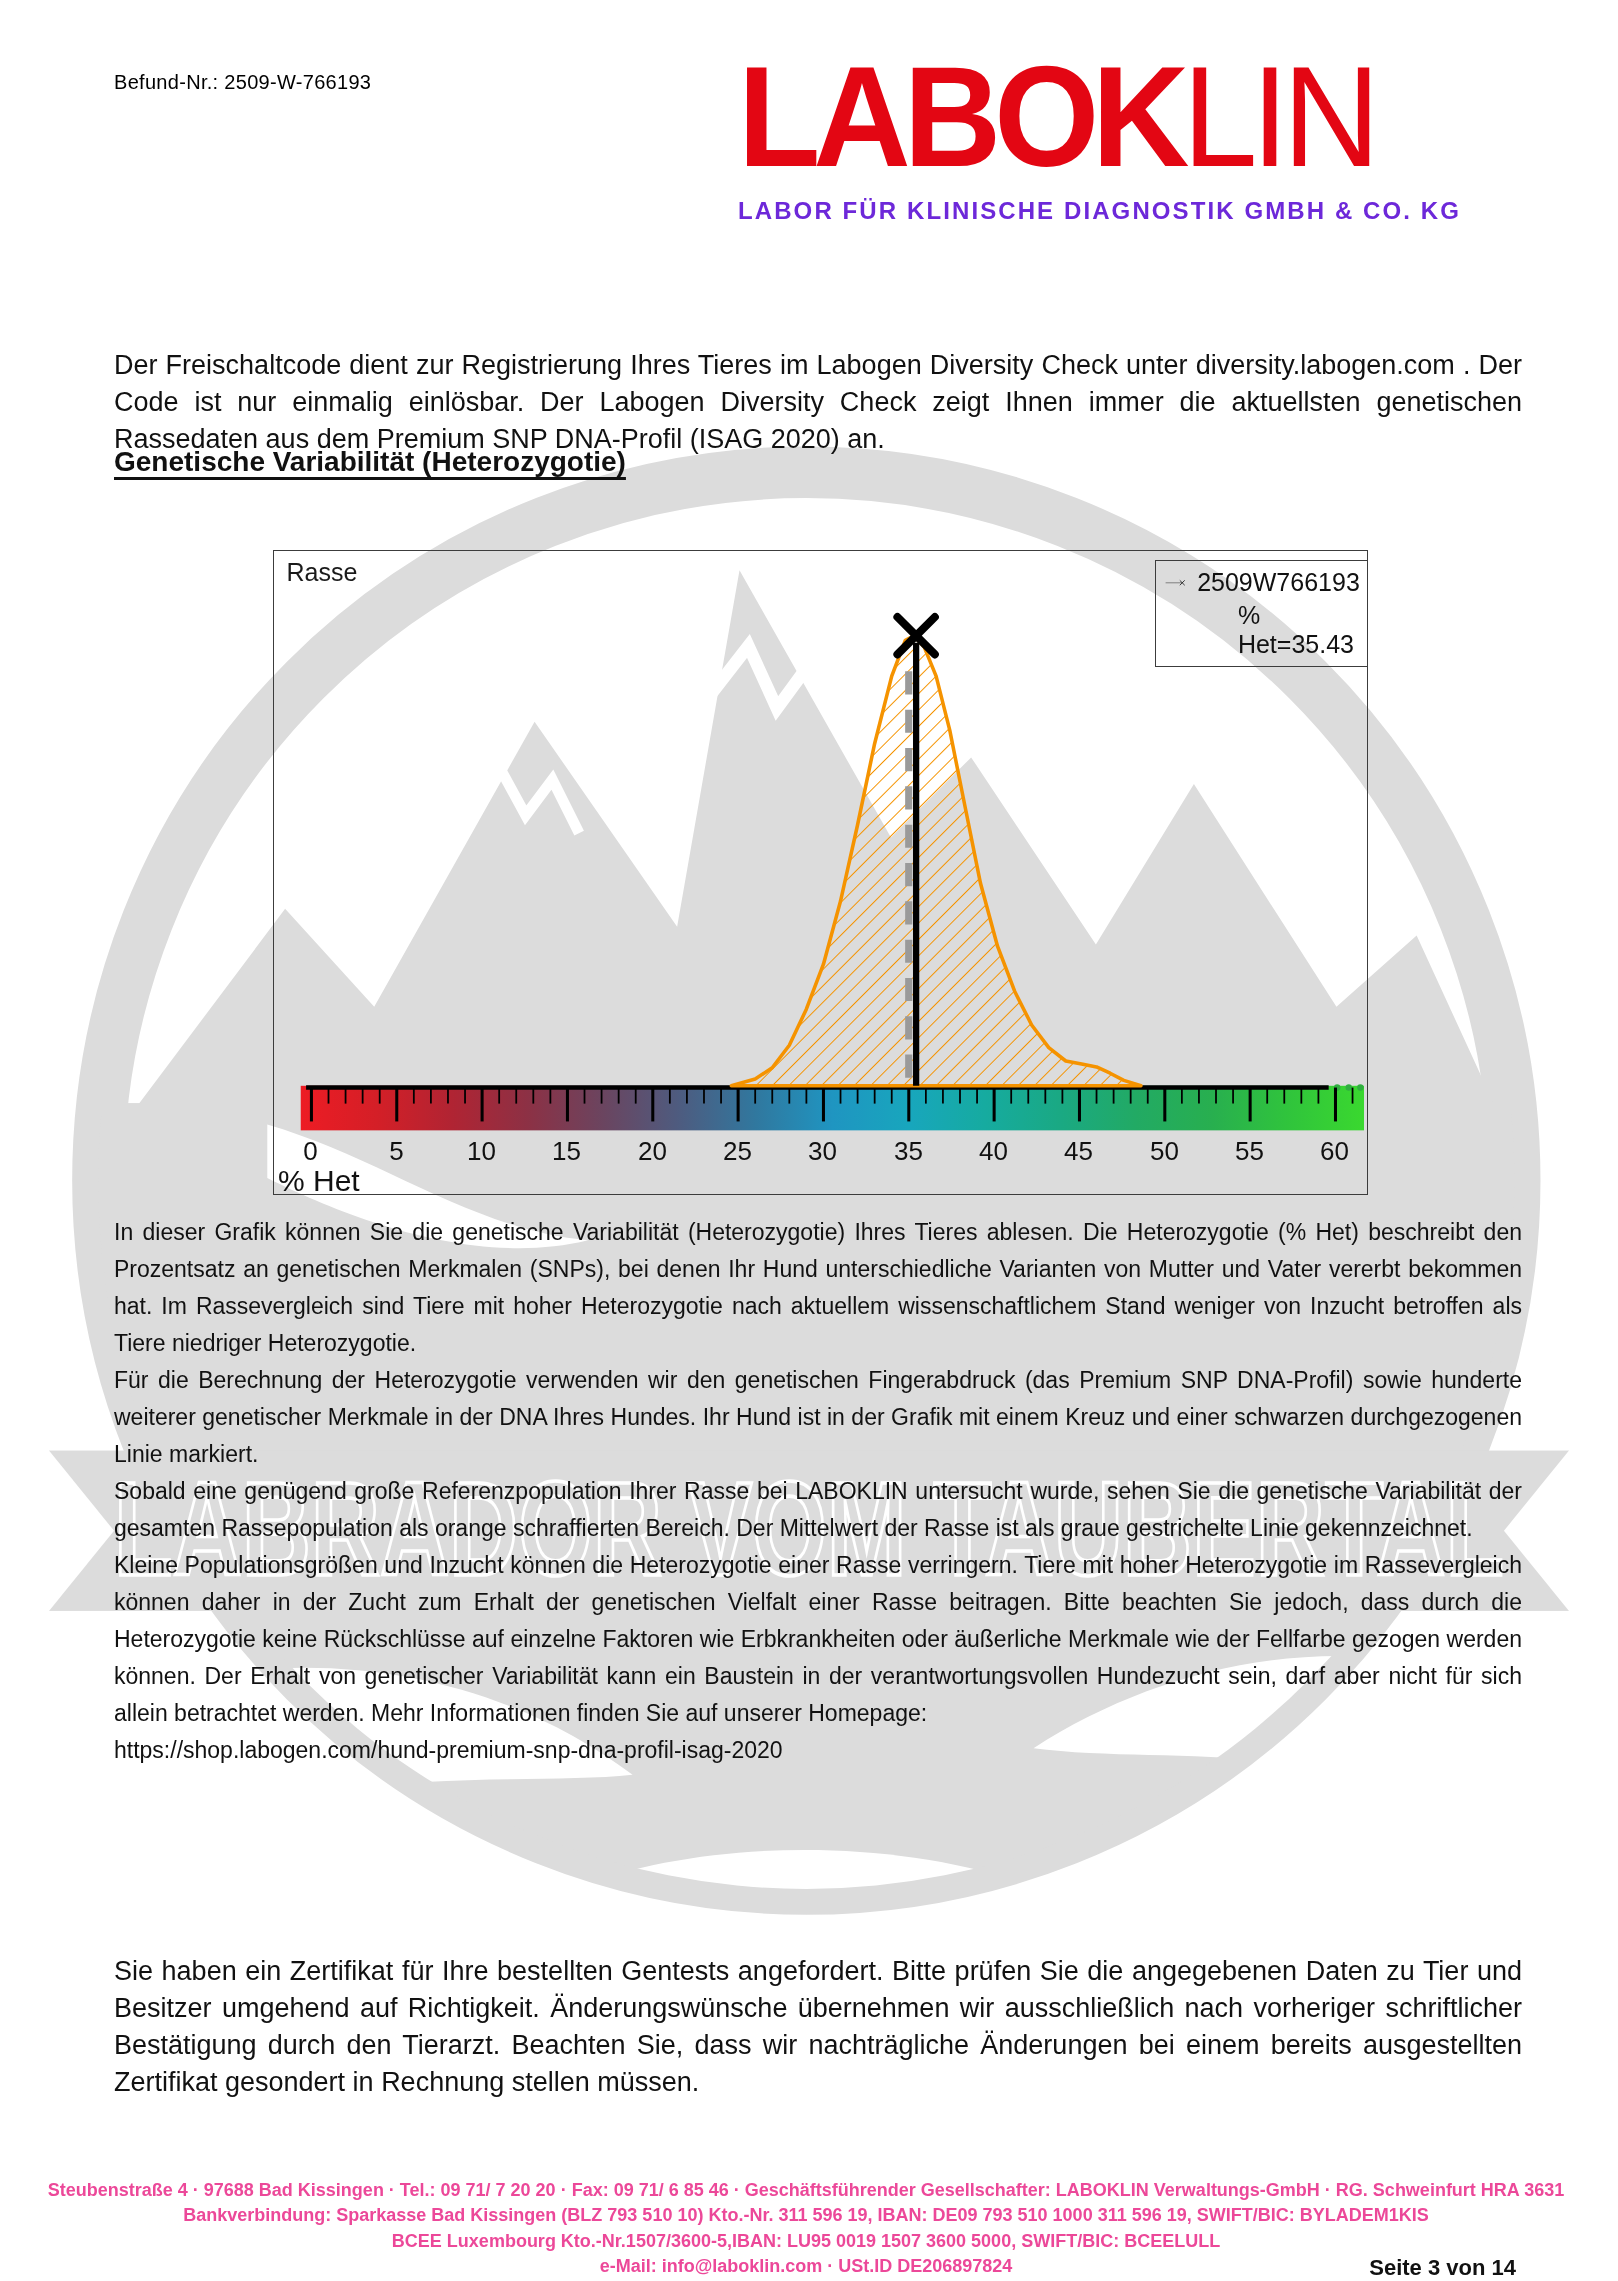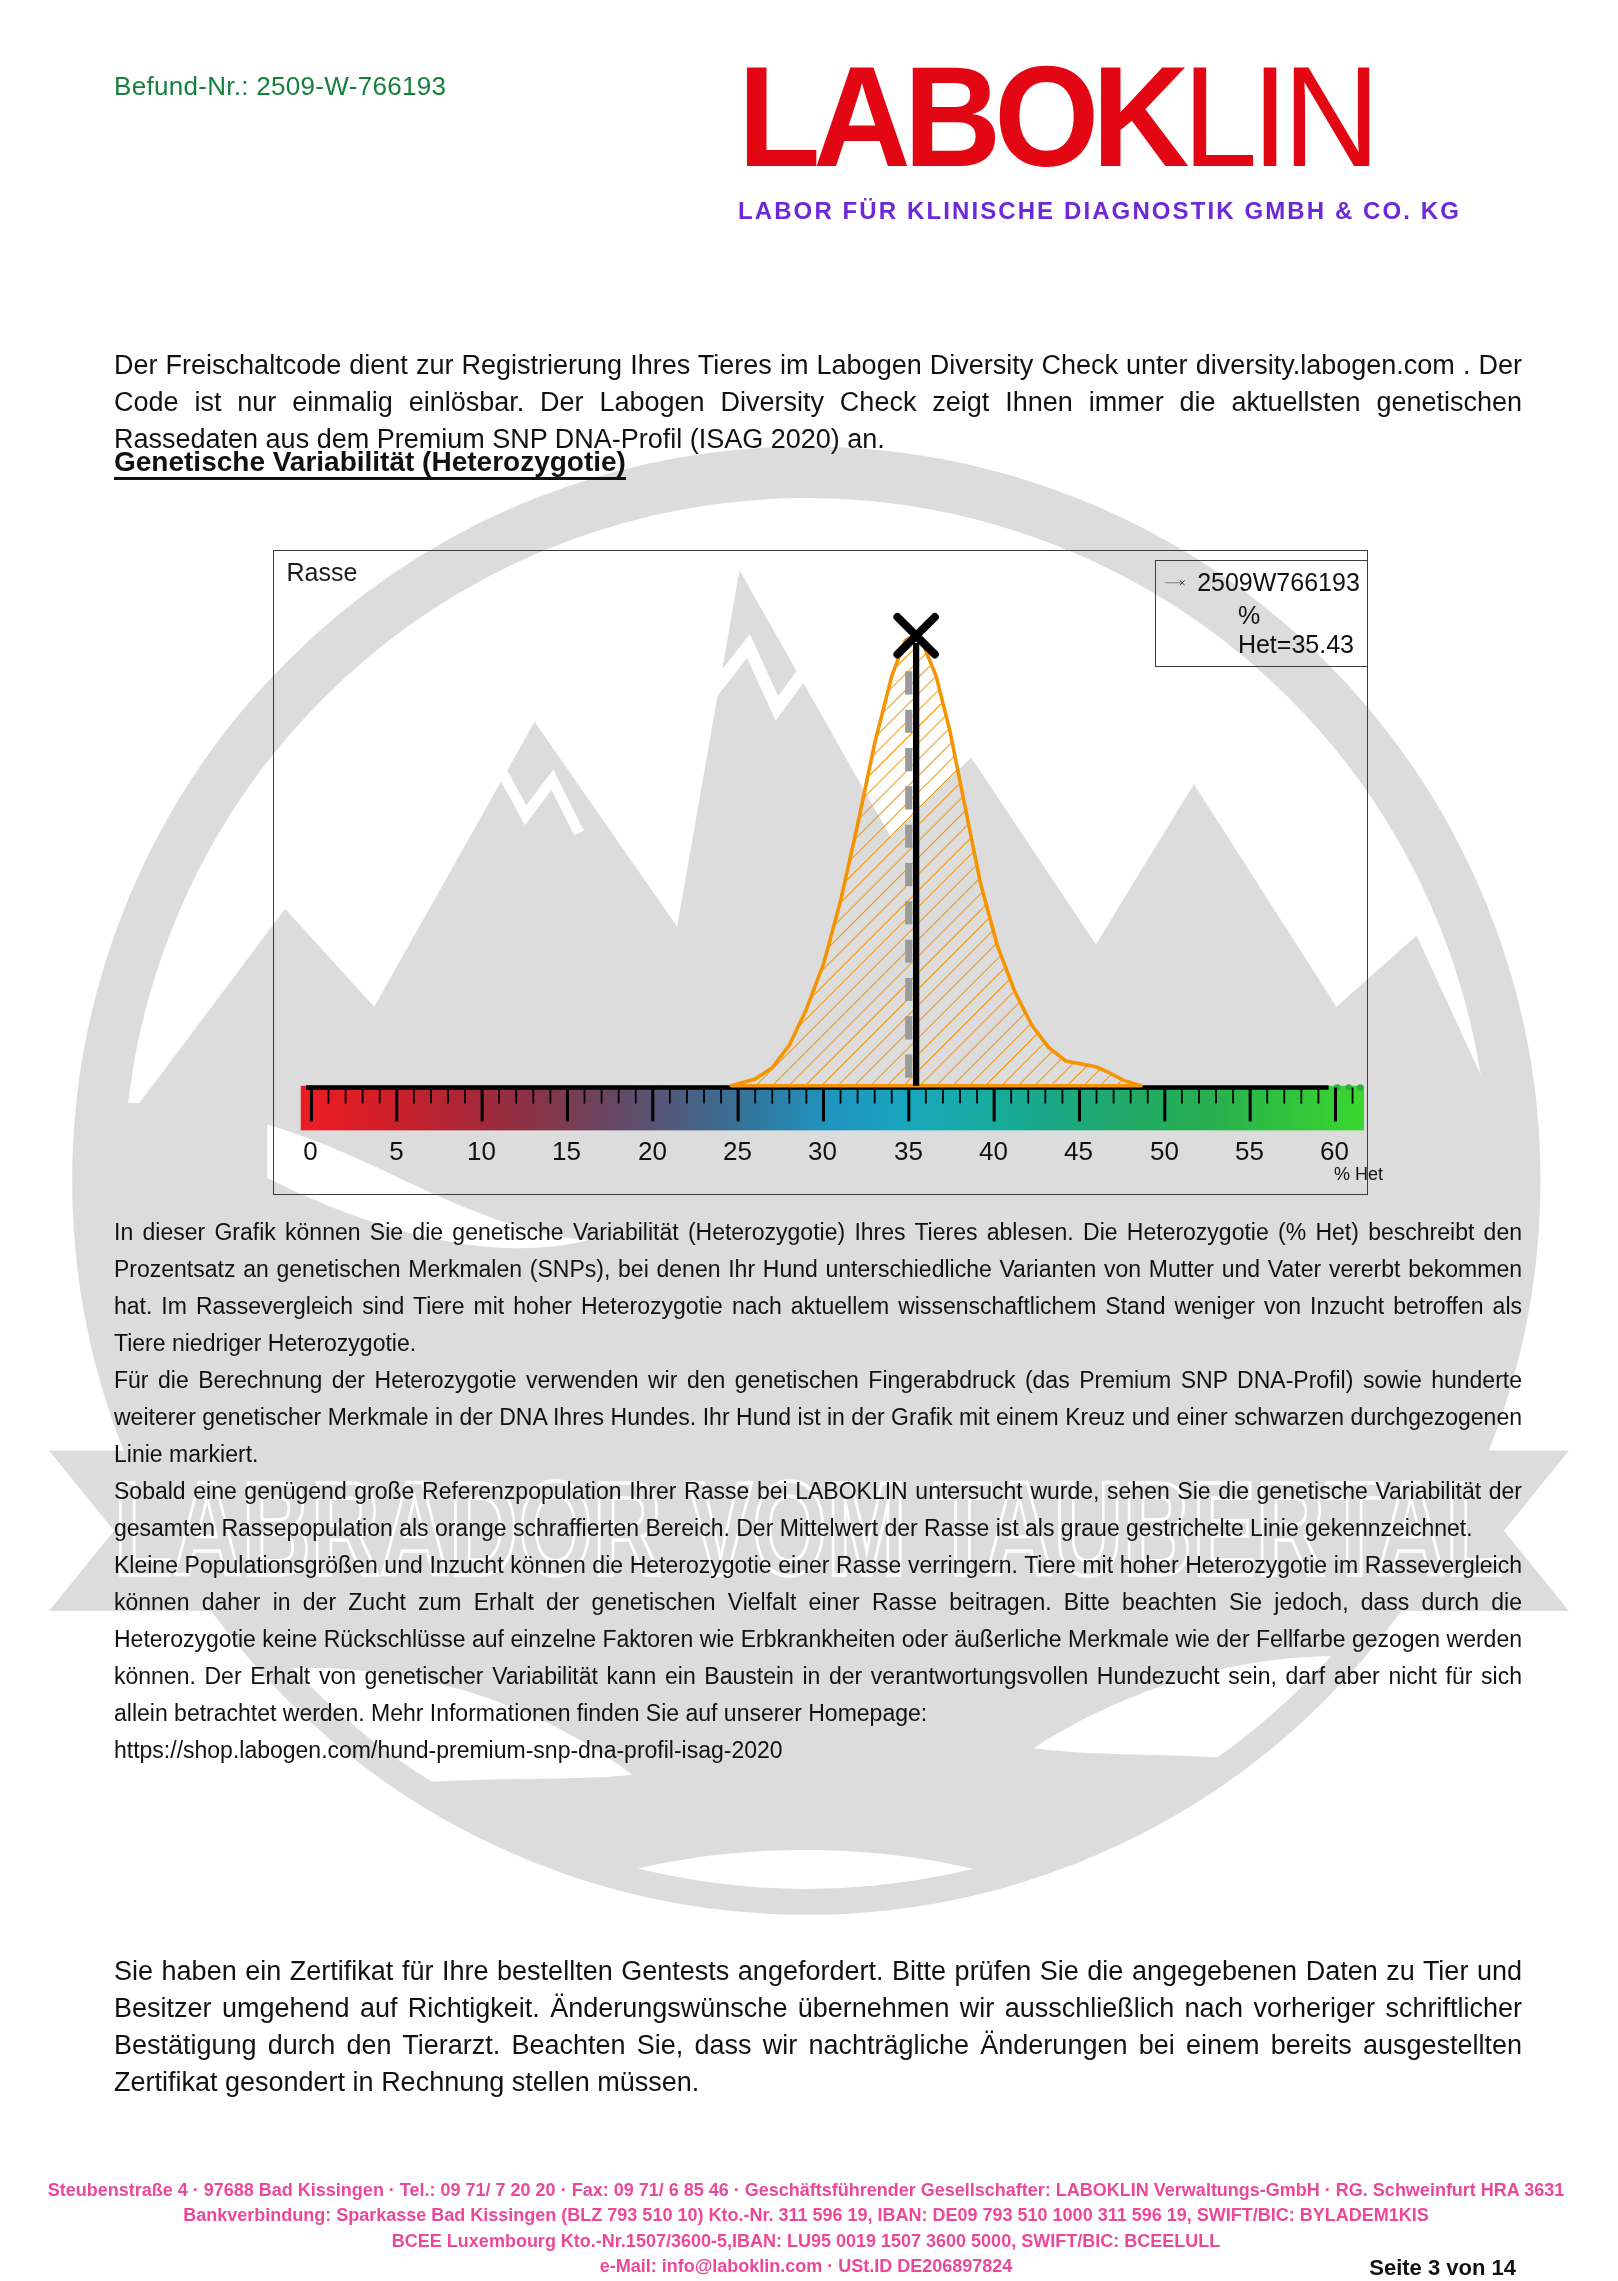--- a/index.html
+++ b/index.html
@@ -2,40 +2,40 @@
 <html style="font-size:14.3px"><head>
 <meta charset="utf-8">
 <style>
   html,body{margin:0;padding:0;background:#888;}
   .page{position:relative;width:1618px;height:2281px;background:#ffffff;overflow:hidden;
         font-family:"Liberation Sans","DejaVu Sans",sans-serif;color:#111;}
   .layer{position:absolute;inset:0;}
   #watermark{z-index:0;}
   .content{position:absolute;z-index:1;}
 
-  .befund{left:114px;top:71px;font-size:26px;color:#15803d;letter-spacing:0.3px;}
+  .befund{left:114px;top:71px;font-size:20px;color:#000000;letter-spacing:0.3px;}
 
   .logo-block{left:738px;top:53px;width:788px;}
   .logo-word{white-space:nowrap;line-height:1;transform:scaleY(1.06);transform-origin:left bottom;}
   .logo-bold{font-size:135px;font-weight:700;letter-spacing:-7.1px;}
   .logo-light{font-size:135px;font-weight:400;letter-spacing:-6.2px;}
   .logo-sub{margin-top:9px;font-size:24px;font-weight:700;letter-spacing:2.1px;white-space:nowrap;color:#6d28d9;}
 
   .intro{left:114px;top:317px;width:1408px;font-size:27px;line-height:37px;text-align:justify;margin-top:30px;}
   .heading{left:114px;top:446px;font-size:28px;font-weight:700;text-decoration:underline;
            text-decoration-thickness:2.7px;text-underline-offset:6.2px;}
 
   .chart{left:273px;top:550px;width:1093px;height:643px;border:1.8px solid #3c3c3c;}
   .chart svg.plot{position:absolute;left:0;top:0;}
   .panel-label{position:absolute;left:12.5px;top:7.1px;font-size:25px;color:#1a1a1a;}
   .legend{position:absolute;right:-0.9px;top:9px;width:213px;border:1.8px solid #3c3c3c;padding:7.1px 7.1px 7.1px 9px;box-sizing:border-box;}
   .legend-row1{display:flex;align-items:center;gap:10.7px;font-size:25px;}
   .legend-row2{font-size:25px;padding-left:73px;margin-top:3.6px;}
   .xtick-label{position:absolute;width:53px;margin-left:-27px;text-align:center;top:585px;font-size:26px;color:#111;}
-  .xaxis-title{position:absolute;left:16px;width:100%;text-align:right;top:613px;font-size:18px;color:#111;}
+  .xaxis-title{position:absolute;left:4px;width:100%;text-align:left;top:613px;font-size:30px;color:#111;}
 
   .body-text{left:114px;top:1214px;width:1408px;font-size:23px;line-height:37px;text-align:justify;}
   .body-text p{margin:0;}
   .body-text a{color:#111;text-decoration:none;}
   .cert{left:114px;top:1953px;width:1408px;font-size:27px;line-height:37px;text-align:justify;}
 
   .footer{left:0;top:2178px;width:1612px;text-align:center;font-size:18px;font-weight:700;line-height:25.4px;color:#ec4899;}
   .seite{right:102px;top:2255px;font-size:22px;font-weight:700;}
 </style>
 </head>

